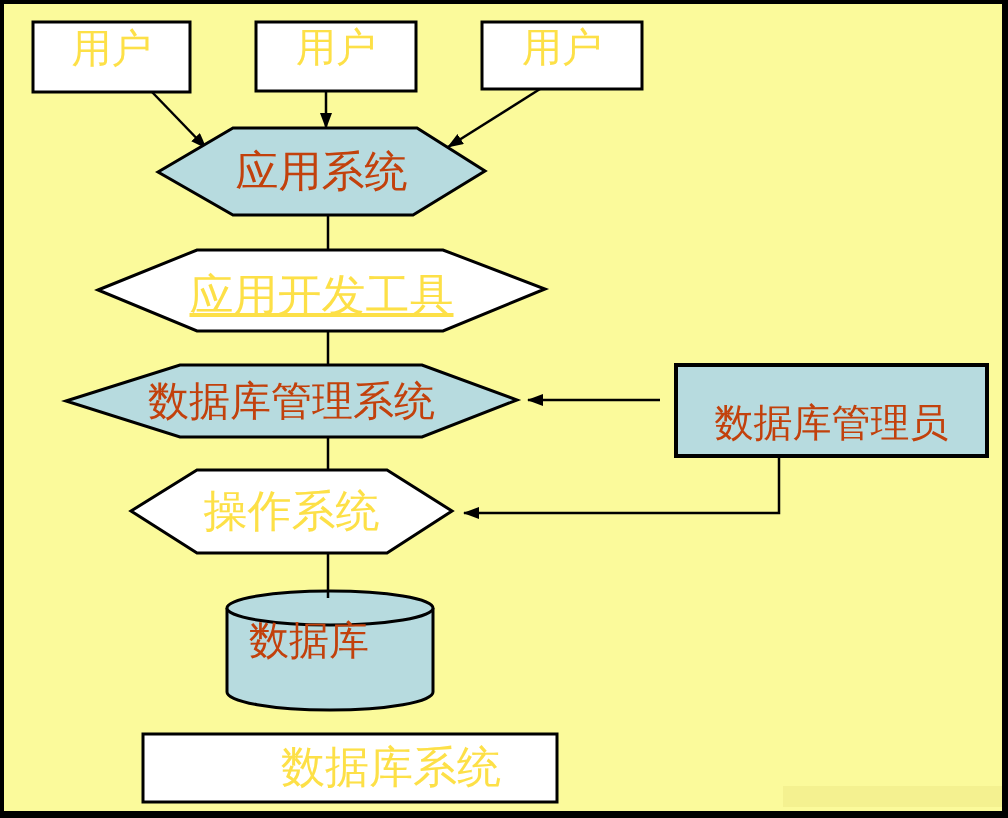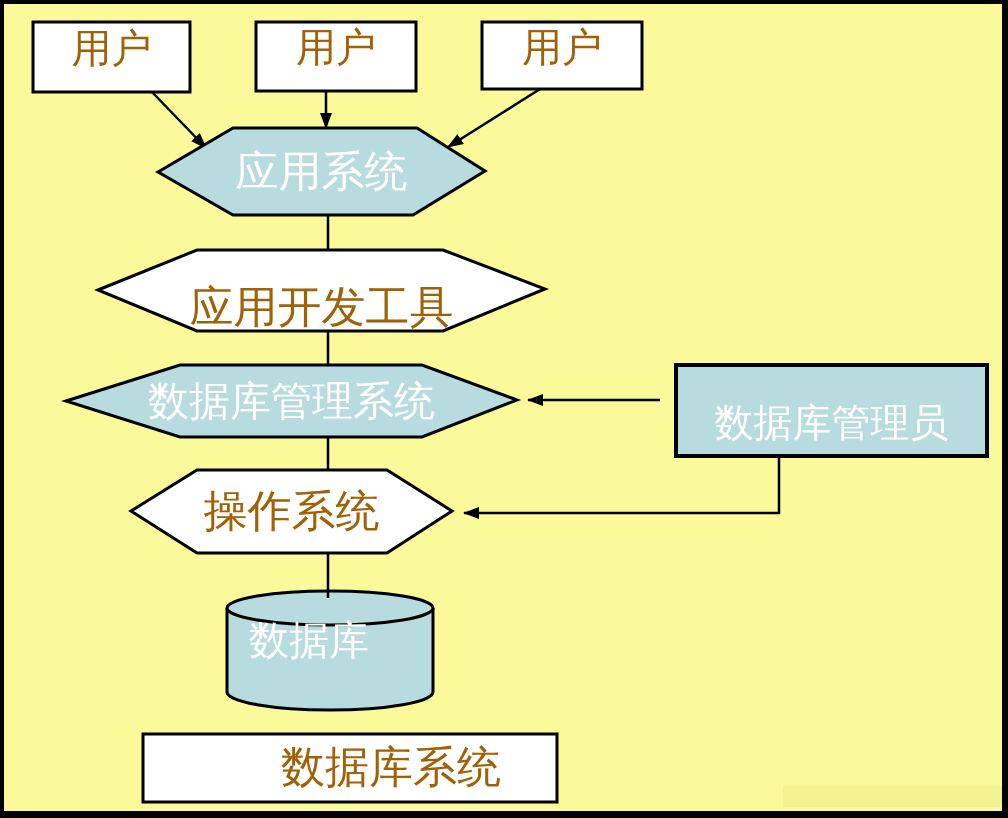--- a/index.html
+++ b/index.html
@@ -23,25 +23,25 @@
     position: absolute;
     left: 0; top: 0;
     width: 1008px; height: 818px;
   }
   .label {
     position: absolute;
     display: flex;
     align-items: center;
     justify-content: center;
     white-space: nowrap;
-    color: #a16207;
+    color: #fde047;
     line-height: 1;
   }
   .lbl-user   { font-size: 40px; }
-  .lbl-red    { color: #ffffff; }
+  .lbl-red    { color: #c2410c; }
   .lbl-hex-lg { font-size: 44px; }
   .lbl-hex-md { font-size: 41px; }
   .watermark {
     position: absolute;
     left: 783px; top: 786px;
     width: 219px; height: 21px;
     background: #F2EF8E;
     opacity: 0.85;
   }
 </style>
@@ -91,21 +91,21 @@
 
     <rect x="143" y="734" width="414" height="68" fill="#FFFFFF" stroke="#000" stroke-width="3"></rect>
   </svg>
 
   <div class="label lbl-user" style="left:33px;  top:26px; width:157px; height:46px;">用户</div>
   <div class="label lbl-user" style="left:256px; top:25px; width:160px; height:46px;">用户</div>
   <div class="label lbl-user" style="left:482px; top:25px; width:160px; height:46px;">用户</div>
 
   <div class="label lbl-red" style="left:158px; top:128px; width:327px; height:87px; font-size:43px;">应用系统</div>
 
-  <div class="label lbl-hex-lg" style="left:98px; top:258px; width:447px; height:100px;">应用开发工具</div>
+  <div class="label lbl-hex-lg" style="left:98px; top:246px; width:447px; height:100px;text-decoration:underline;">应用开发工具</div>
 
   <div class="label lbl-red lbl-hex-md" style="left:66px; top:365px; width:451px; height:72px;">数据库管理系统</div>
 
   <div class="label lbl-red" style="left:676px; top:392px; width:311px; height:60px; font-size:39px;">数据库管理员</div>
 
   <div class="label lbl-hex-lg" style="left:131px; top:470px; width:321px; height:83px;">操作系统</div>
 
   <div class="label lbl-red" style="left:246px; top:618px; width:126px; height:46px; font-size:40px;">数据库</div>
 
   <div class="label" style="left:143px; top:739px; width:414px; height:58px; font-size:44px;padding-left:41px;">数据库系统</div>

